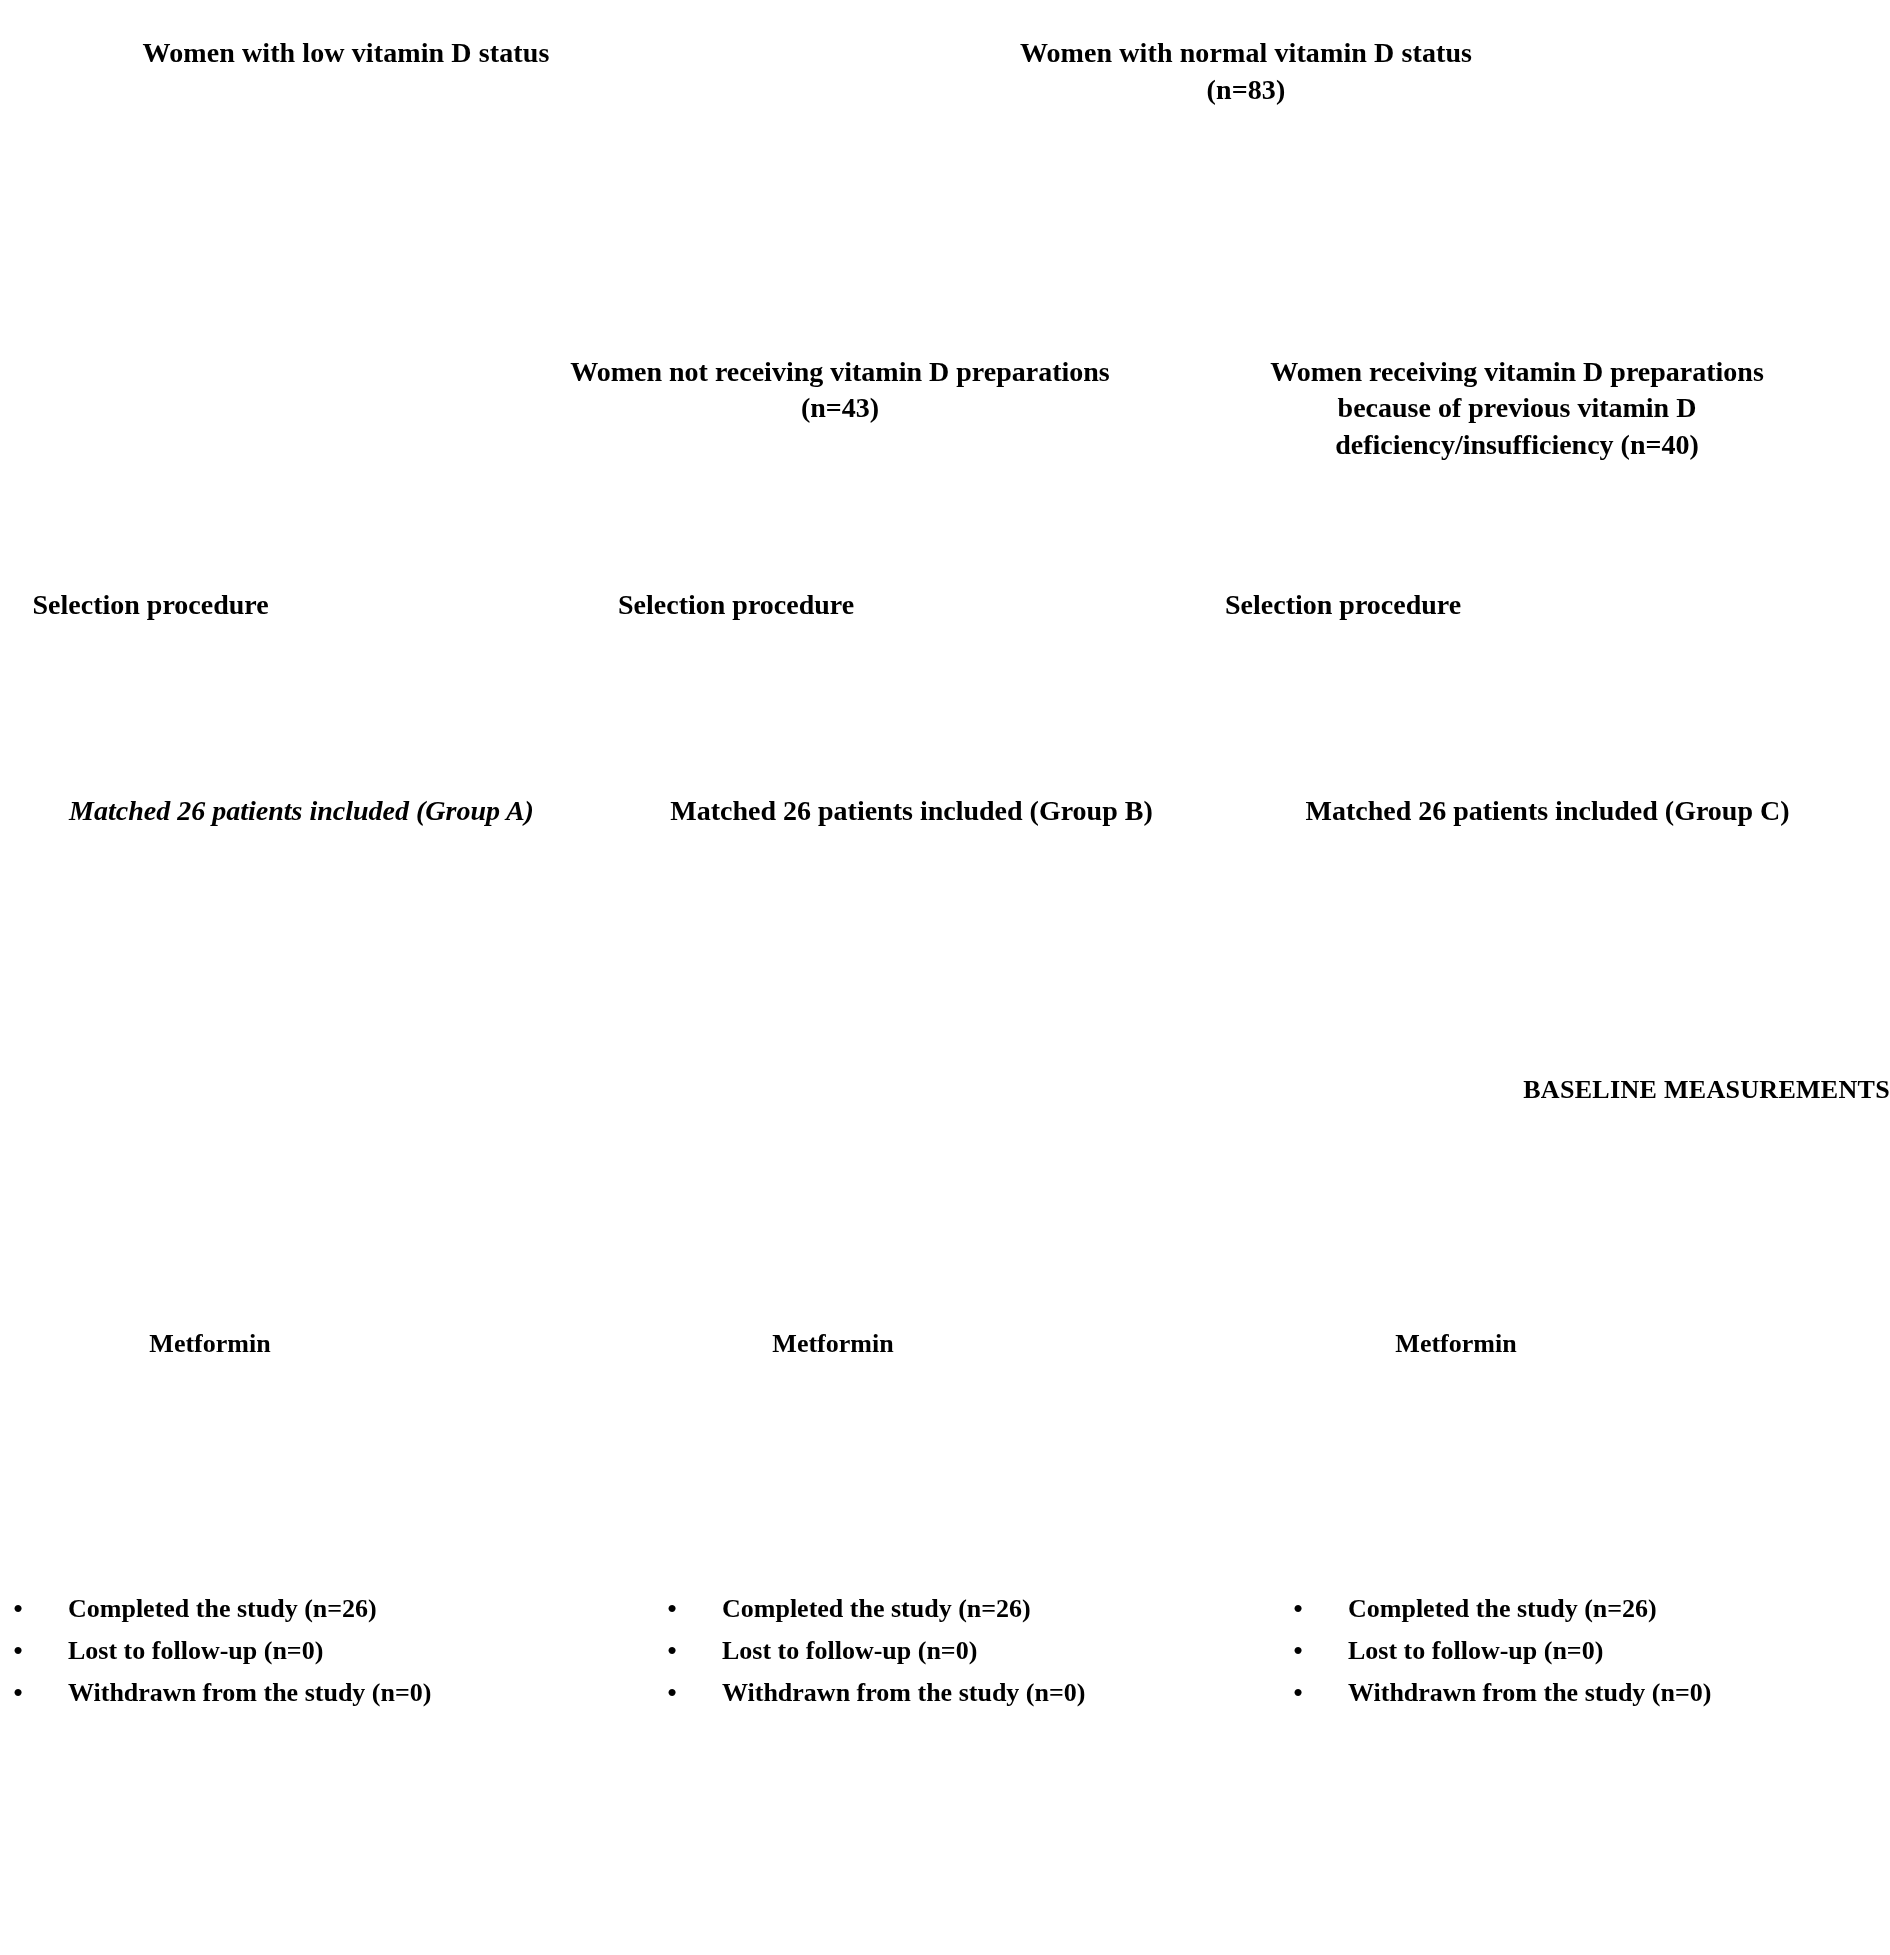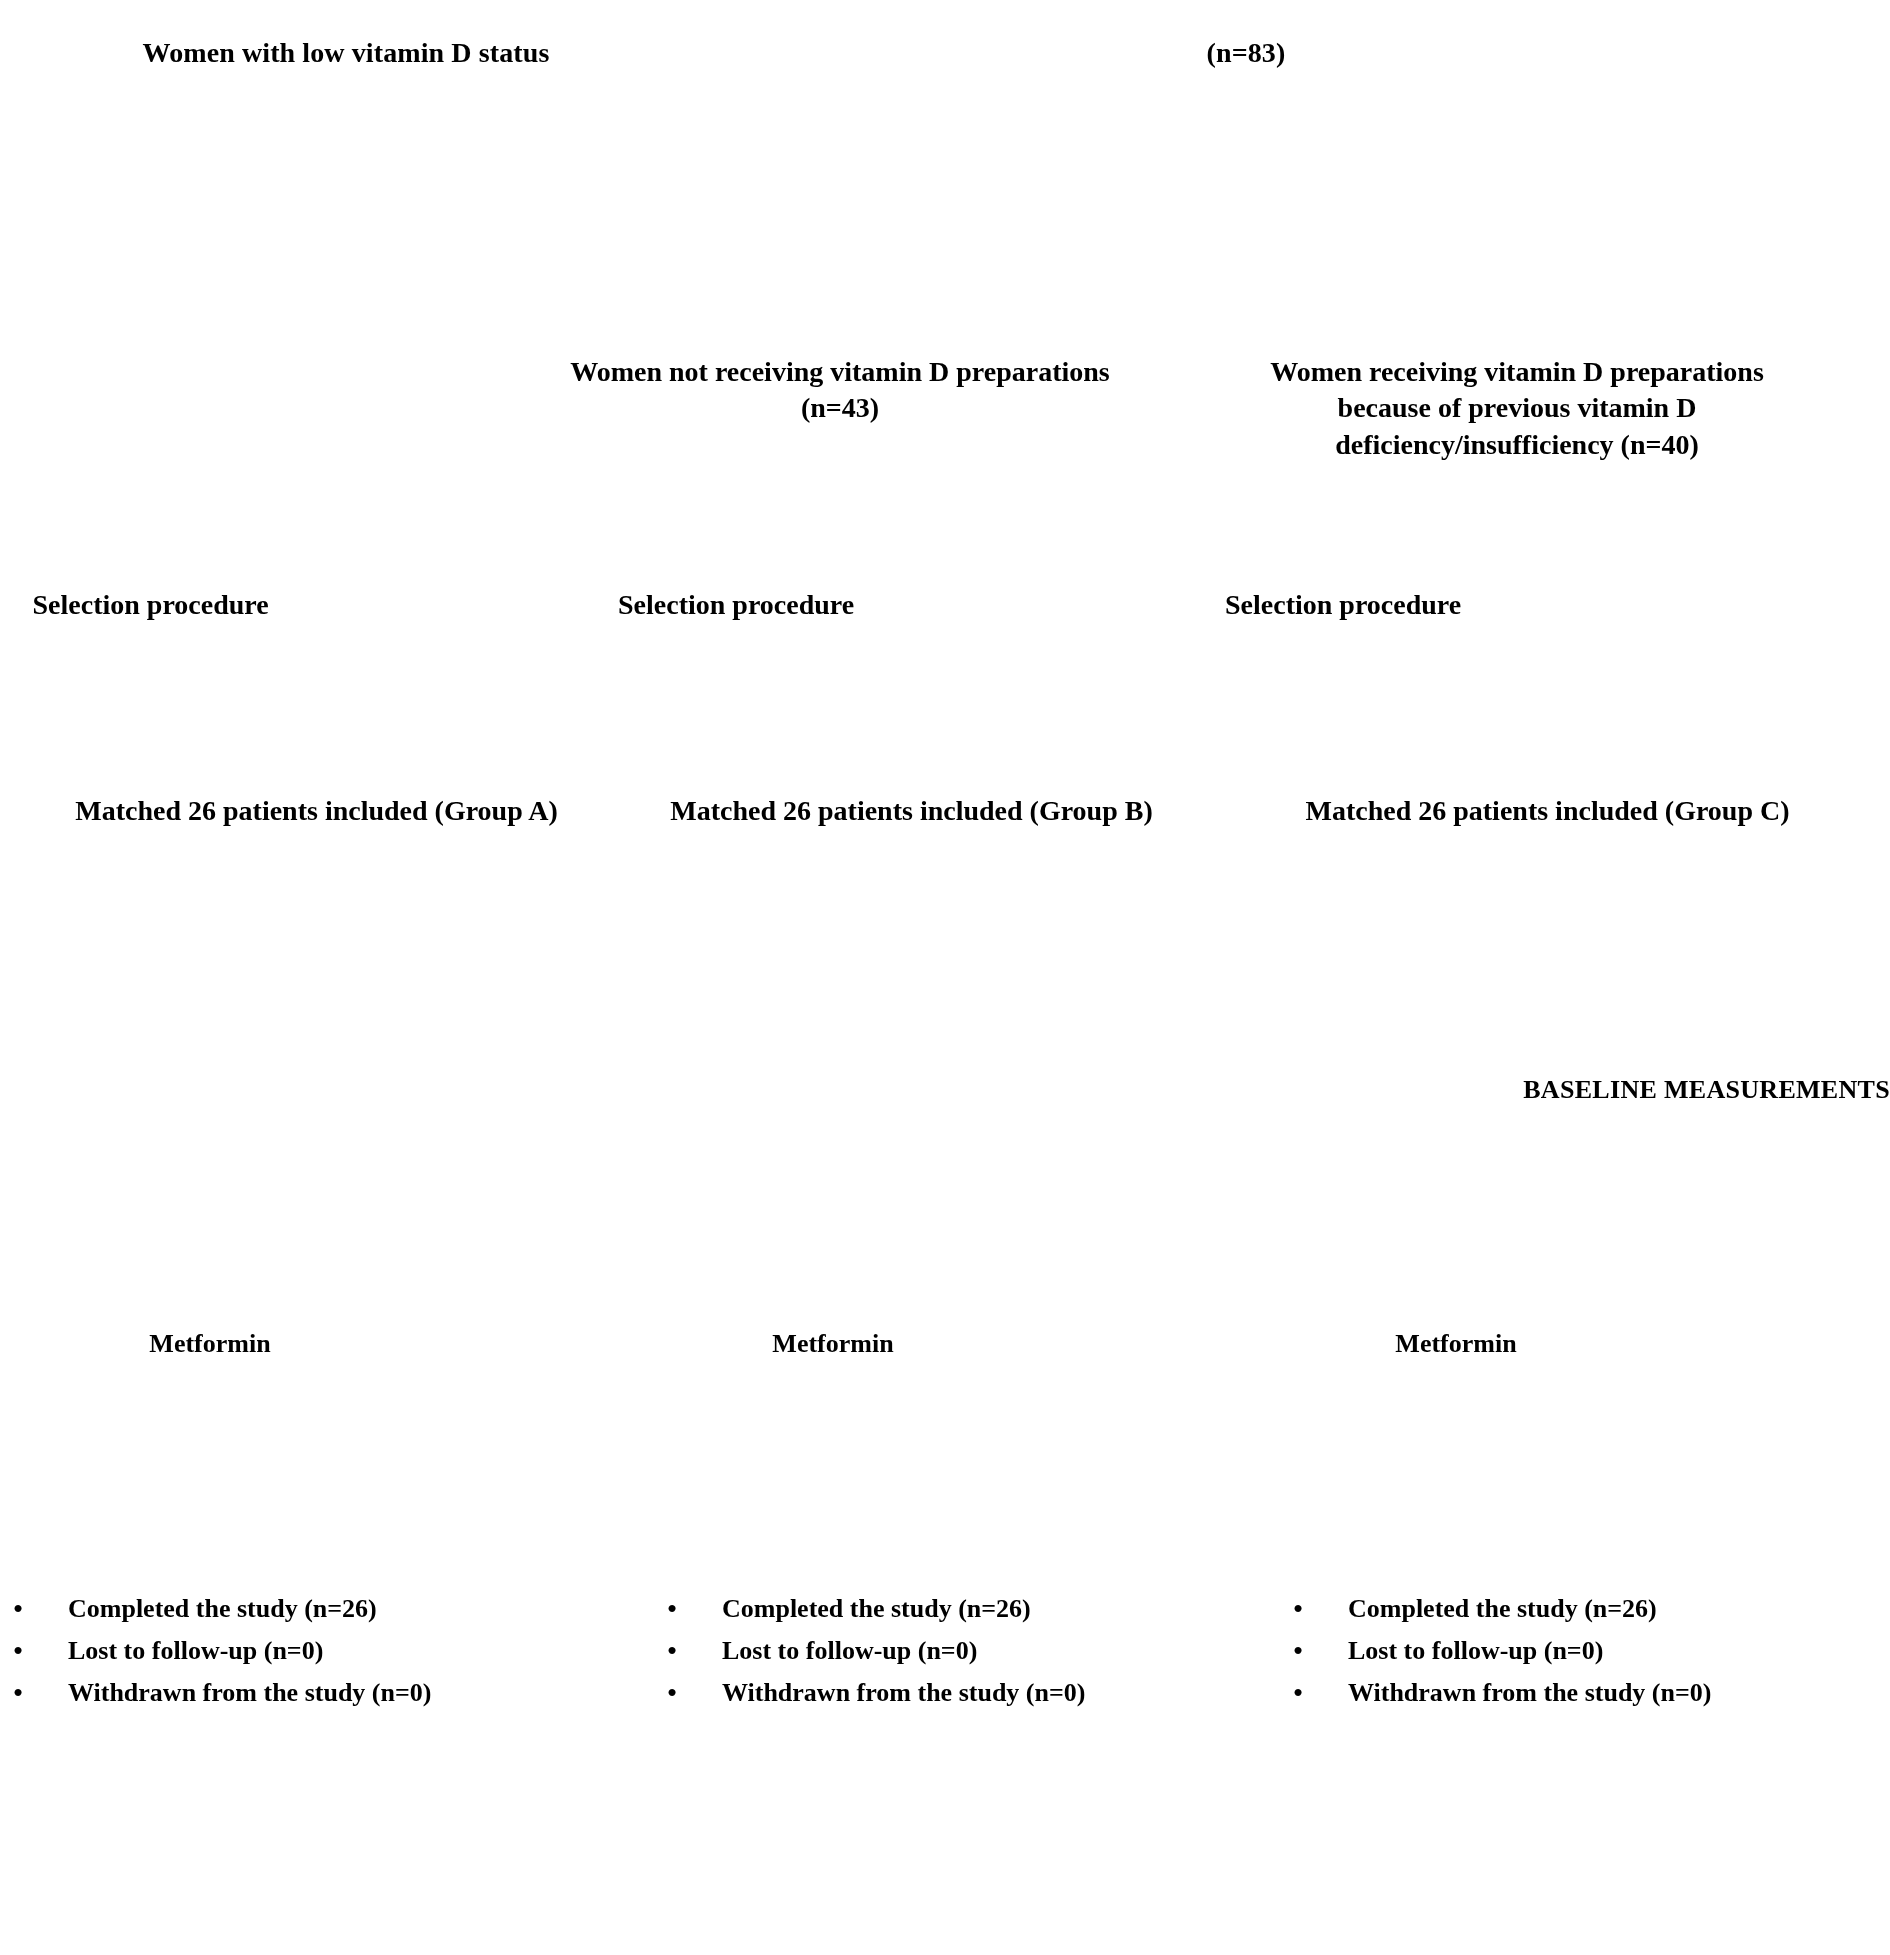--- a/index.html
+++ b/index.html
@@ -44,21 +44,21 @@
   #subgroup-receiving     { left: 1226px; top: 324px; width: 582px; }
 
   
   .selproc { font-size: 28px; }
   #selection-a { left: 32.5px;   top: 557px; width: 284px; }
   #selection-b { left: 618px;  top: 557px; width: 284px; }
   #selection-c { left: 1225px; top: 557px; width: 284px; }
 
   
   .matched { font-size: 28px; }
-  #matched-a { left: 42px;   top: 763px; width: 549px; }
+  #matched-a { left: 27px;   top: 763px; width: 549px; font-style: italic; }
   #matched-b { left: 637px;  top: 763px; width: 549px; }
   #matched-c { left: 1273px; top: 763px; width: 549px; }
 
   
   #baseline-measurements {
     left: 0px; top: 1043px; width: 1890px;
     font-size: 26px; letter-spacing: 0.3px; text-align: right;
   }
 
   
@@ -102,20 +102,21 @@
 </head>
 <body>
 
 <div id="page">
 
   <div class="node center hdr" id="cohort-low">
     <div>Women with low vitamin D status</div>
   </div>
 
   <div class="node center hdr" id="cohort-normal">
+    <div>Women with normal vitamin D status</div>
     <div>(n=83)</div>
   </div>
 
   <div class="node center sub" id="subgroup-not-receiving">Women not receiving vitamin D preparations (n=43)</div>
 
   <div class="node center sub" id="subgroup-receiving">Women receiving vitamin D preparations because of previous vitamin D deficiency/insufficiency (n=40)</div>
 
   <div class="node left selproc" id="selection-a">Selection procedure</div>
 
   <div class="node left selproc" id="selection-b">Selection procedure</div>

